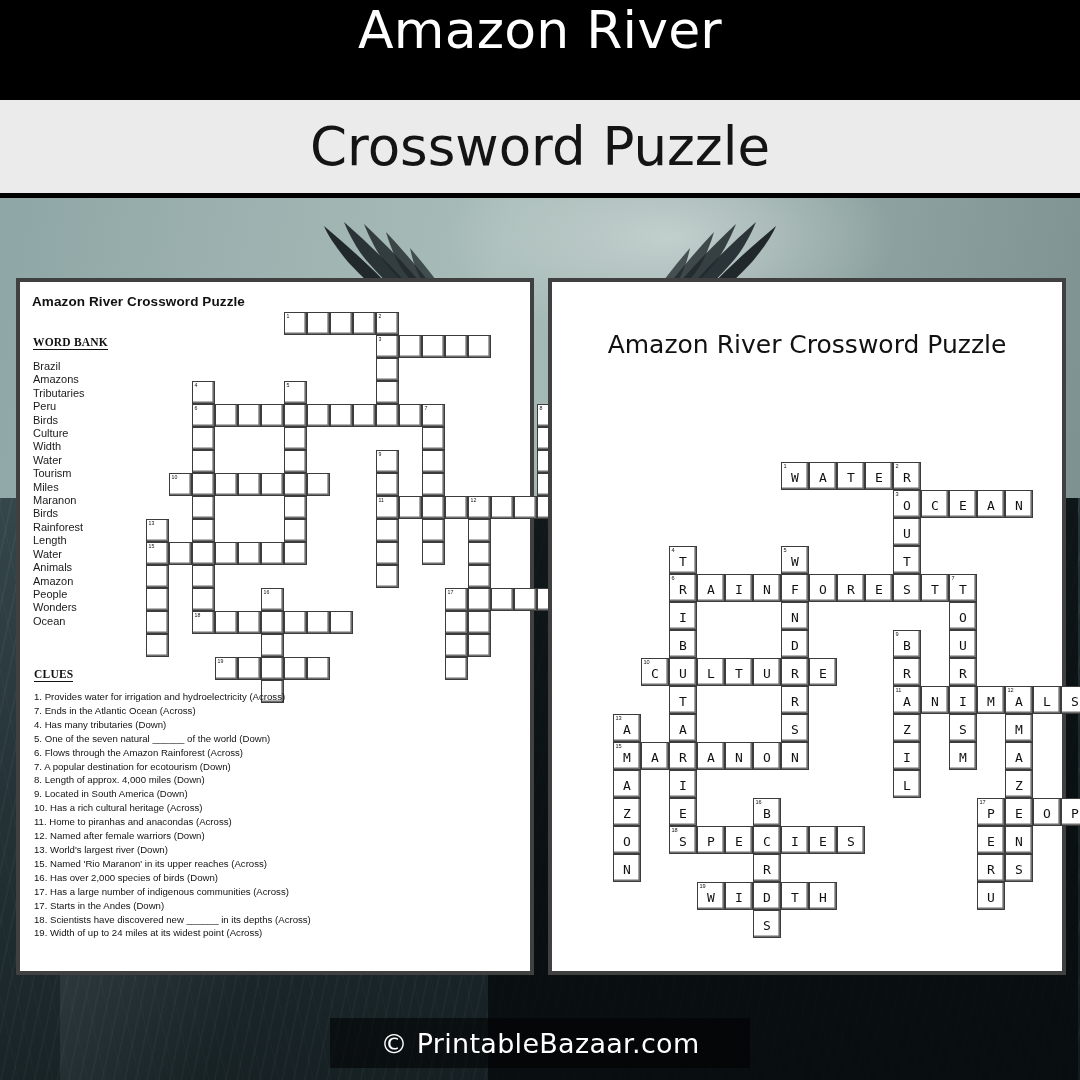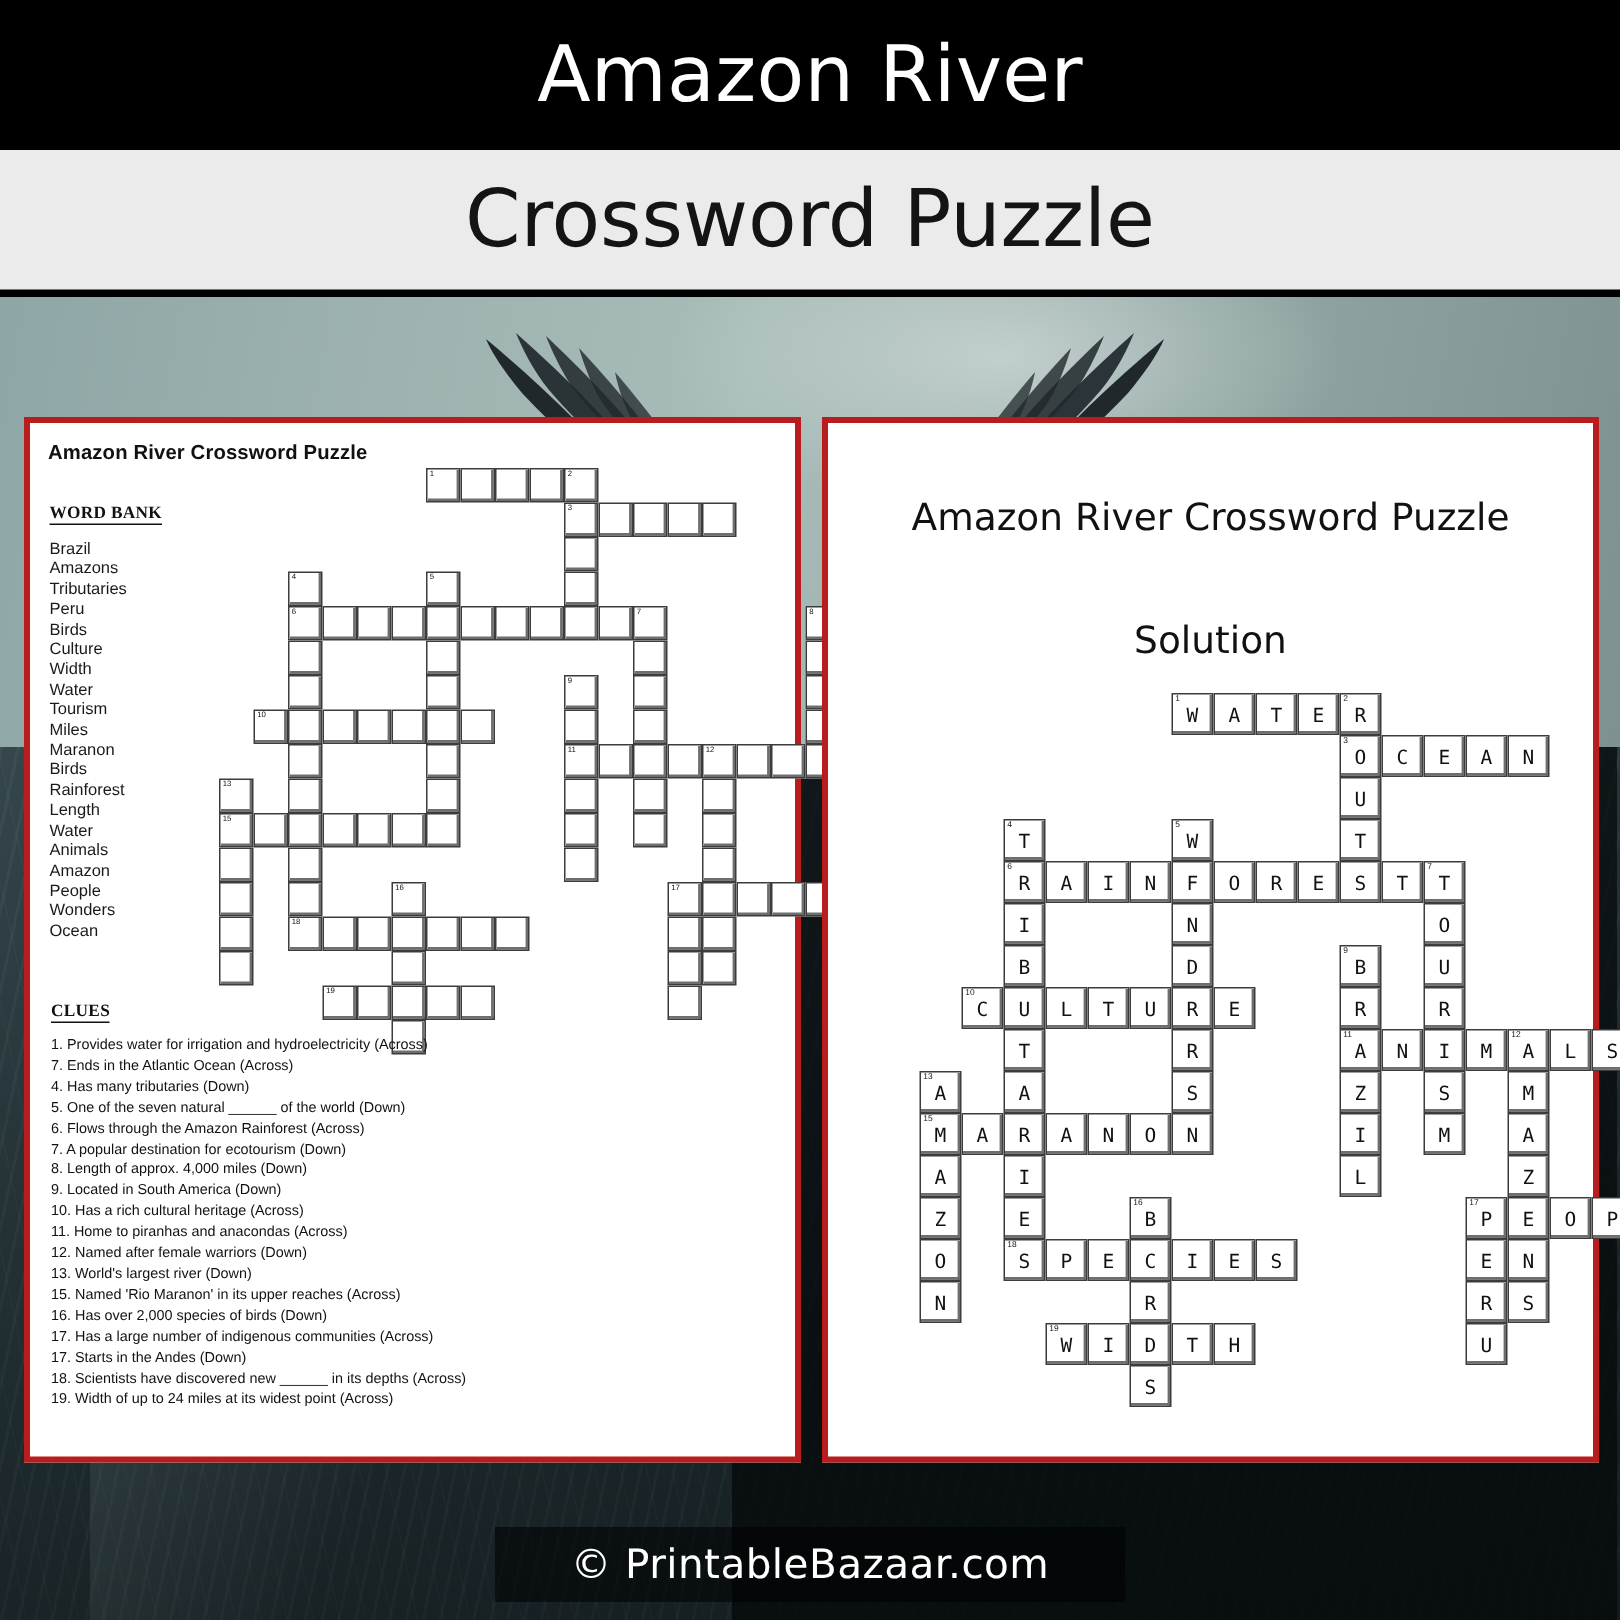--- a/index.html
+++ b/index.html
@@ -33,39 +33,39 @@
     position:absolute; left:488px; top:300px; width:590px; height:582px;
     background:linear-gradient(180deg, rgba(6,10,12,.72), rgba(6,10,12,.82));
   }
   
   #bg .wing { position:absolute; top:20px; }
   #bg .wing svg { display:block; }
 
   
   #title-bar {
     position:absolute; left:0; top:0; width:1080px; height:100px;
-    background:#000; display:flex; align-items:center; justify-content:center;
+    background:#000; display:flex; align-items:flex-start; justify-content:center;
   }
   #title-bar .t {
     color:#fff; font-size:52px; font-weight:400; letter-spacing:.2px;
     font-family:"DejaVu Sans", sans-serif;
   }
   #subtitle-bar {
     position:absolute; left:0; top:100px; width:1080px; height:98px;
     background:#ebebeb; display:flex; align-items:center; justify-content:center;
     border-bottom:5px solid #000;
   }
   #subtitle-bar .t {
     color:#141414; font-size:53px; font-weight:400;
     font-family:"DejaVu Sans", sans-serif;
   }
 
   
   .sheet {
-    position:absolute; background:#fff; border:4px solid #b91c1c;
+    position:absolute; background:#fff; border:4px solid #404040;
   }
   #sheet-puzzle   { left:16px;  top:278px; width:518px; height:697px; }
   #sheet-solution { left:548px; top:278px; width:518px; height:697px; }
 
   
   #puzzle-title {
     position:absolute; left:12px; top:12px;
     font-size:13.5px; font-weight:bold; color:#111; letter-spacing:.1px;
   }
   #wordbank { position:absolute; left:13px; top:50px; width:120px; }
@@ -365,21 +365,20 @@
         <li>17. Has a large number of indigenous communities (Across)</li>
         <li>17. Starts in the Andes (Down)</li>
         <li>18. Scientists have discovered new ______ in its depths (Across)</li>
         <li>19. Width of up to 24 miles at its widest point (Across)</li>
       </ol>
   </div>
 </div>
 
 <div class="sheet" id="sheet-solution">
   <div id="sol-title">Amazon River Crossword Puzzle</div>
-  <div id="sol-sub">Solution</div>
   <div class="grid" id="grid-solution" style="left: 61px; top: 180px;">
       <div class="cell" style="left: 168px; top: 0px; width: 28px; height: 28px;">
         <span class="num">1</span>
         <span class="ltr">W</span>
       </div>
       <div class="cell" style="left: 196px; top: 0px; width: 28px; height: 28px;">
         <span class="ltr">A</span>
       </div>
       <div class="cell" style="left: 224px; top: 0px; width: 28px; height: 28px;">
         <span class="ltr">T</span>

